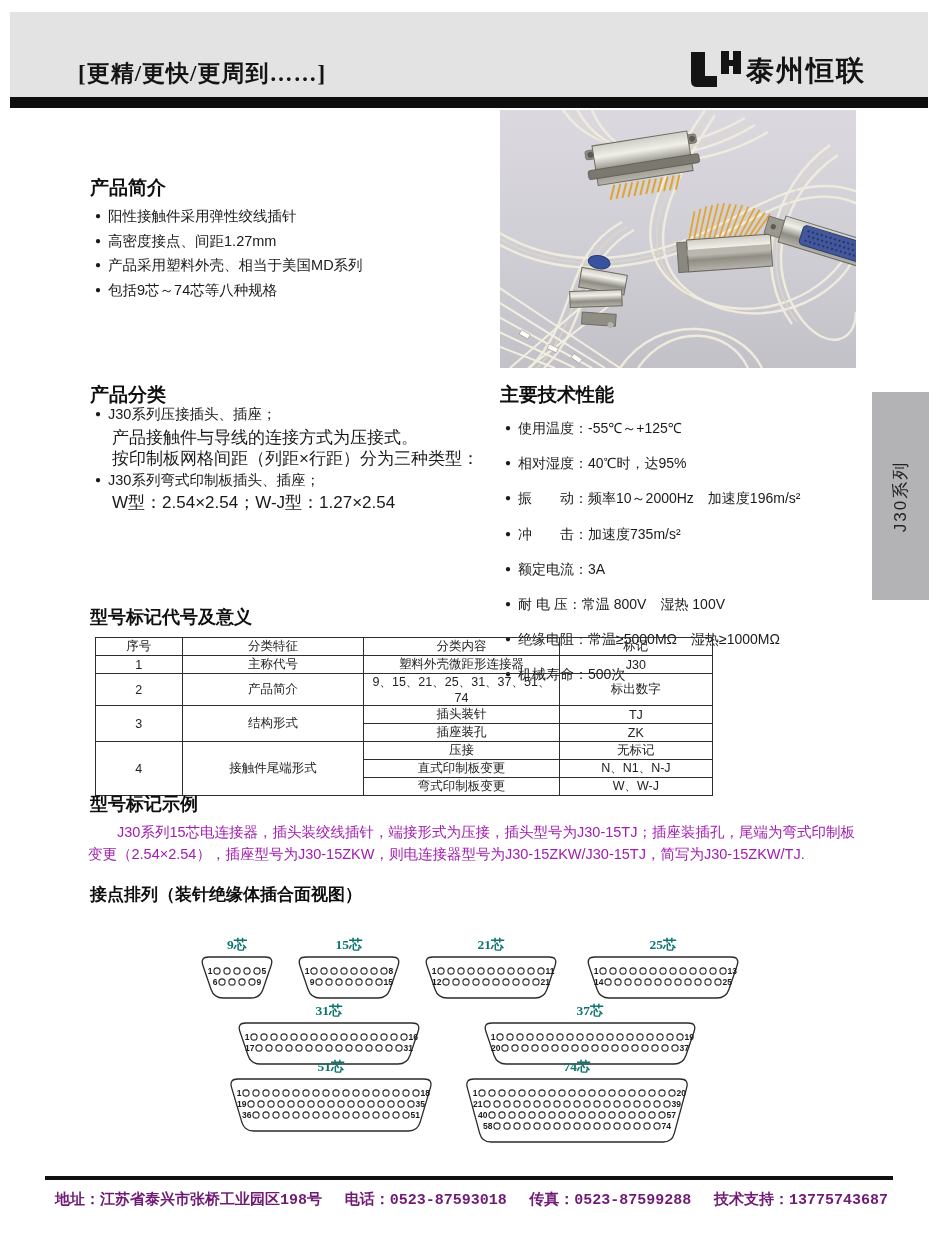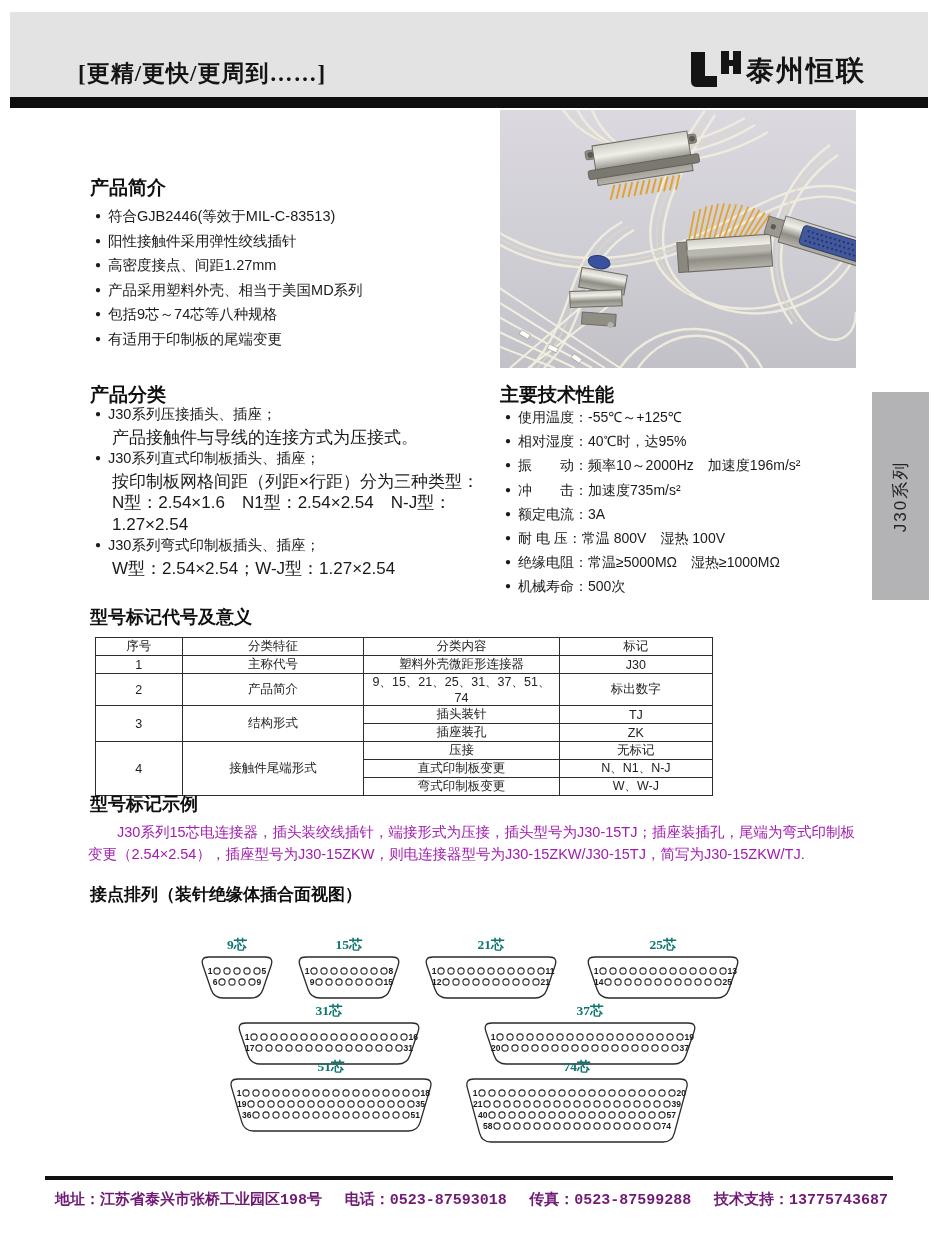--- a/index.html
+++ b/index.html
@@ -34,21 +34,21 @@
   #class-list{left:95px;top:404px;width:410px;}
   .class-head{display:flex;align-items:baseline;font-size:14.5px;line-height:21.5px;}
   .class-head::before{content:"●";font-size:10px;margin-right:7px;position:relative;top:-2px;}
   .class-sub{font-size:17px;line-height:21.5px;padding-left:17px;}
 
   
   #perf-title{left:500px;top:382px;}
   #perf-list{left:505px;top:406px;width:420px;}
   .perf-line{display:flex;align-items:baseline;font-size:14px;line-height:22.2px;}
   .perf-line::before{content:"●";font-size:10px;margin-right:7px;position:relative;top:-2px;}
-  .perf-label{white-space:pre;}
+  .perf-label{white-space:pre;margin-top:11px;}
   .perf-value{white-space:pre;}
 
   
   #series-tab{left:872px;top:392px;width:57px;height:208px;background:#b3b3b5;
               display:flex;align-items:center;justify-content:center;}
   #series-tab span{transform:rotate(-90deg);white-space:nowrap;font-size:17px;
                    letter-spacing:2px;color:#222;}
 
   
   #model-title{left:90px;top:605px;font-size:18px;}
@@ -207,35 +207,31 @@
       <rect x="-4" y="0" width="46" height="20" fill="url(#silver)" stroke="#6b6960" stroke-width="1"></rect>
       <rect x="-12" y="26" width="52" height="16" fill="url(#silver)" stroke="#6b6960" stroke-width="1" transform="rotate(-12 -12 26)"></rect>
       <rect x="4" y="44" width="34" height="12" fill="#8f8d84" stroke="#615f57" stroke-width="0.8" transform="rotate(-6 4 44)"></rect>
       <circle cx="34" cy="52" r="3" fill="#aeb7ae"></circle>
     </g>
   </svg>
 </div>
 
 <div class="abs sec-title" id="intro-title">产品简介</div>
 <div class="abs" id="intro-list">
-    <div class="bullet-line">符合GJB2446(等效于MIL-C-83513)</div>
     <div class="bullet-line">阳性接触件采用弹性绞线插针</div>
     <div class="bullet-line">高密度接点、间距1.27mm</div>
     <div class="bullet-line">产品采用塑料外壳、相当于美国MD系列</div>
     <div class="bullet-line">包括9芯～74芯等八种规格</div>
-    <div class="bullet-line">有适用于印制板的尾端变更</div>
   </div>
 
 <div class="abs sec-title" id="class-title">产品分类</div>
 <div class="abs" id="class-list">
     <div class="class-head">J30系列压接插头、插座；</div>
     <div class="class-sub">产品接触件与导线的连接方式为压接式。</div>
-    <div class="class-head">J30系列直式印制板插头、插座；</div>
     <div class="class-sub">按印制板网格间距（列距×行距）分为三种类型：</div>
-    <div class="class-sub">N型：2.54×1.6　N1型：2.54×2.54　N-J型：1.27×2.54</div>
     <div class="class-head">J30系列弯式印制板插头、插座；</div>
     <div class="class-sub">W型：2.54×2.54；W-J型：1.27×2.54</div>
   </div>
 
 <div class="abs sec-title" id="perf-title">主要技术性能</div>
 <div class="abs" id="perf-list">
     <div class="perf-line">
       <span class="perf-label">使用温度：</span>
       <span class="perf-value">-55℃～+125℃</span>
     </div>

